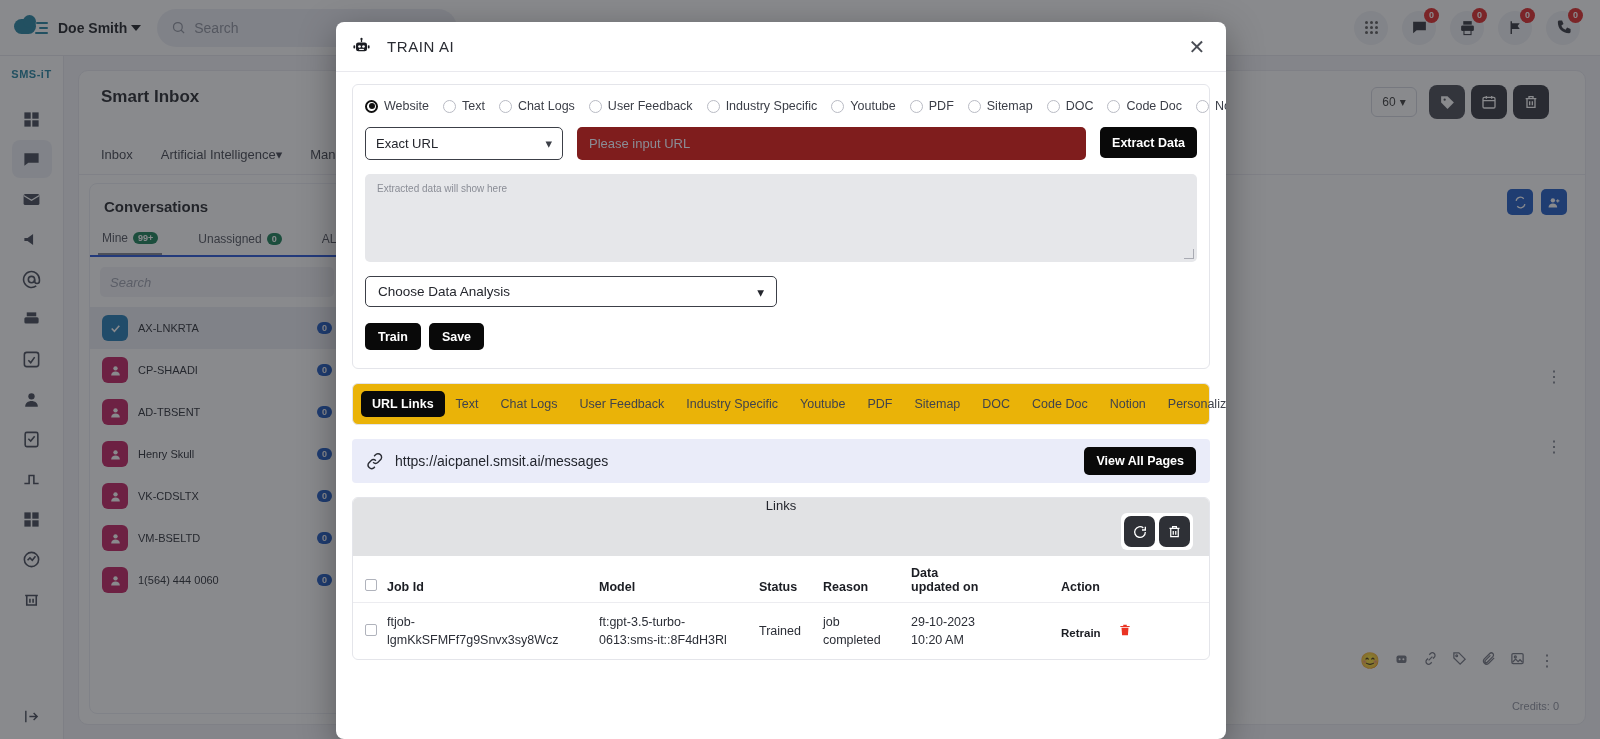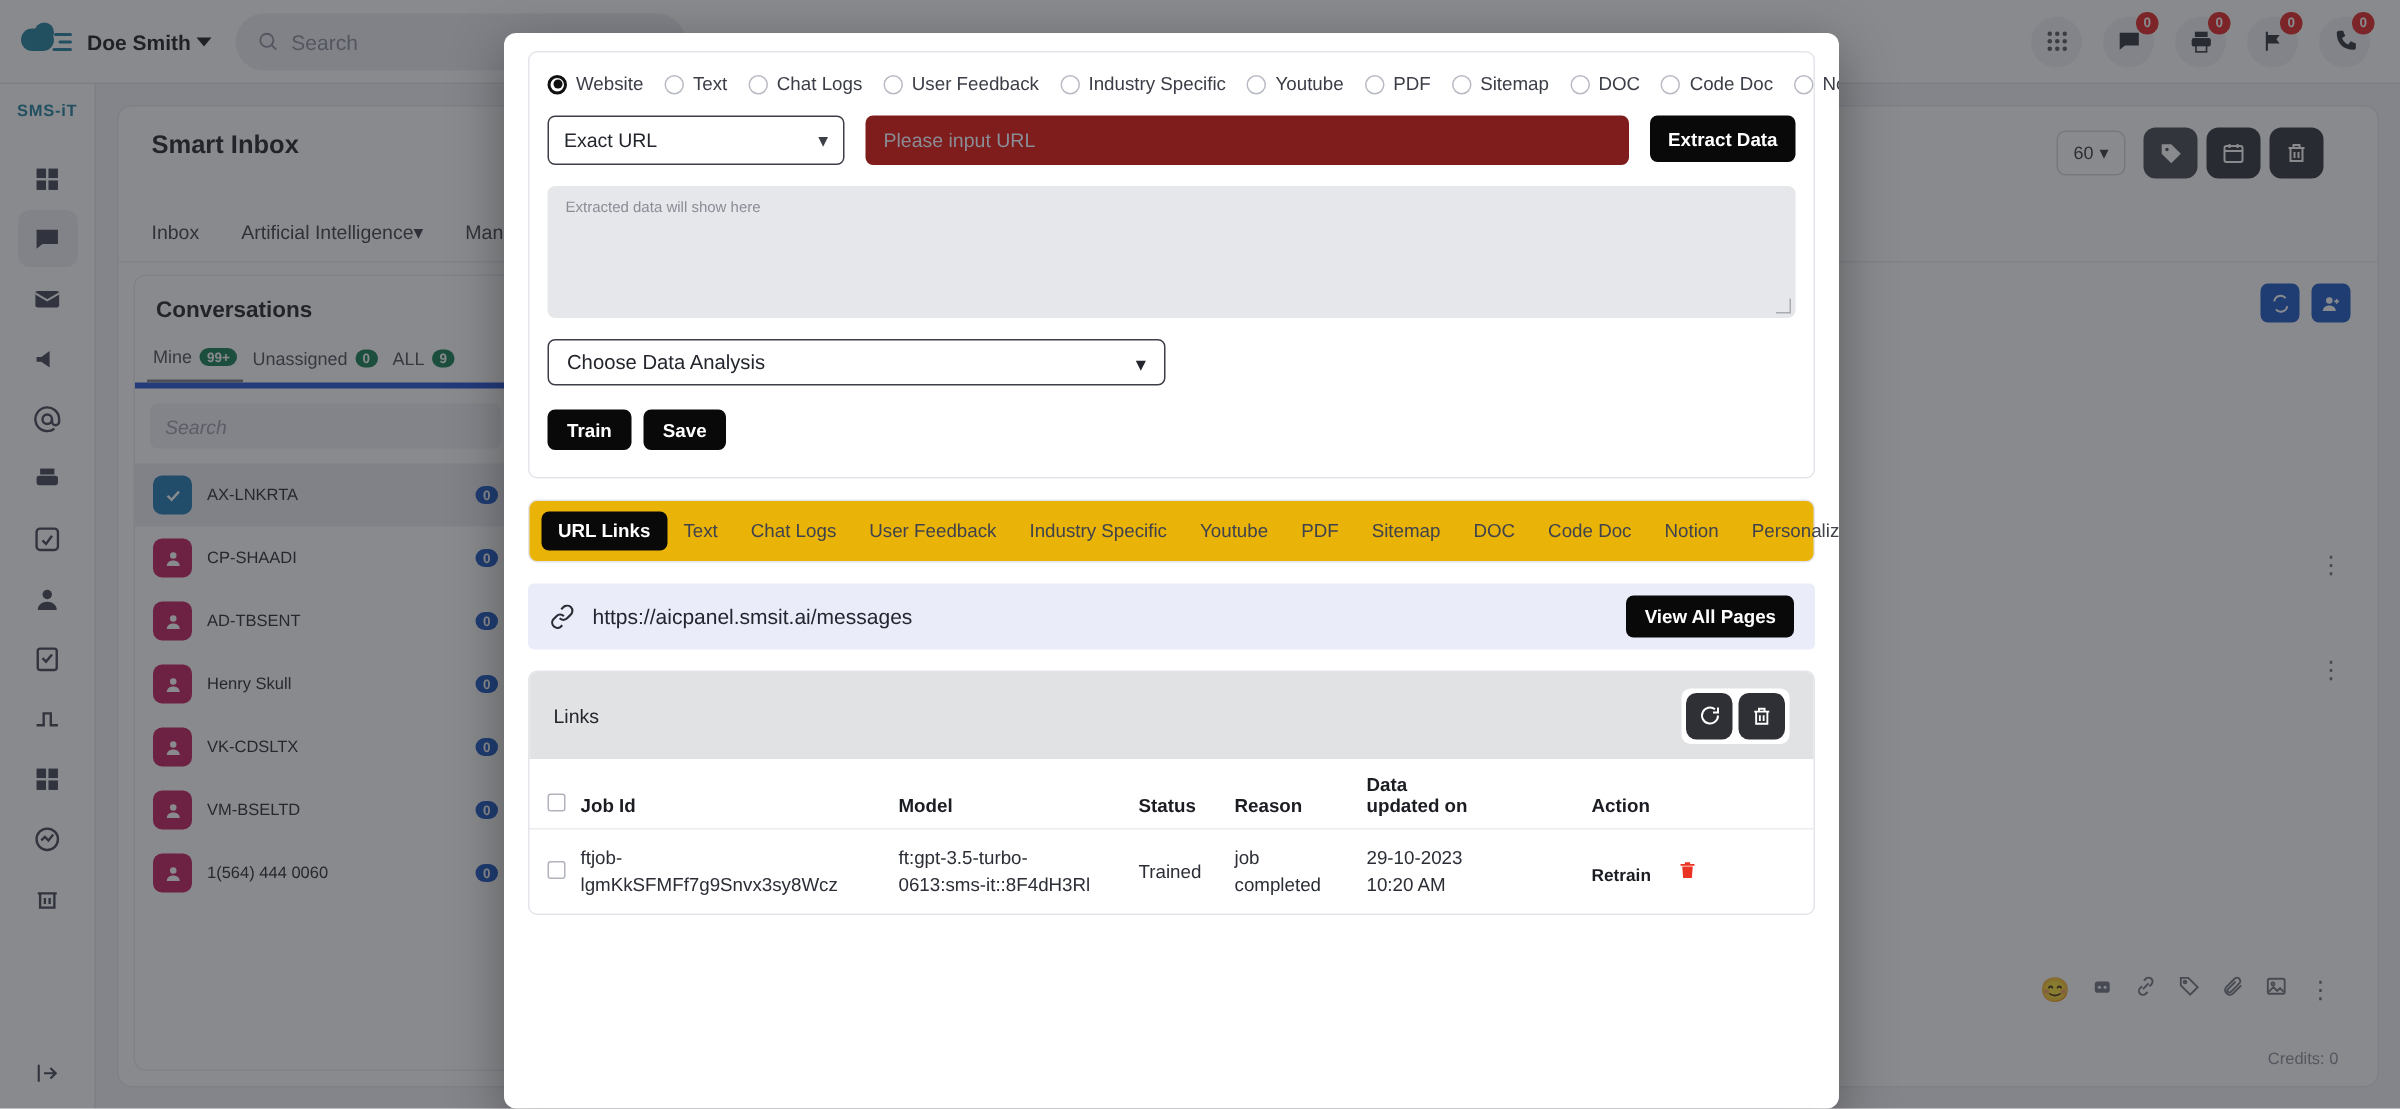--- a/index.html
+++ b/index.html
@@ -54,21 +54,21 @@
   .smart-title { font-size: 17px; font-weight: bold; color: #1b1d23; padding: 16px 0 0 22px; }
   .pill-sel { position: absolute; right: 168px; top: 16px; width: 46px; height: 30px; border: 1px solid #d5d7e0; border-radius: 6px; font-size: 12px; display: flex; align-items: center; justify-content: center; gap: 4px; color: #333; }
   .hdr-btn { position: absolute; top: 14px; width: 36px; height: 34px; border-radius: 8px; background: #2b2d35; display: flex; align-items: center; justify-content: center; color: #fff; }
   .tagb { right: 120px; background: #41434d; }
   .calb { right: 78px; }
   .delb { right: 36px; }
 
   .navtabs { position: absolute; top: 64px; left: 0; right: 0; height: 40px; border-bottom: 1px solid #ececf2; display: flex; align-items: center; padding-left: 22px; gap: 28px; font-size: 13px; color: #3a3d47; }
   .conv-panel { position: absolute; top: 112px; left: 10px; width: 256px; bottom: 10px; background: #fff; border: 1px solid #eceef3; border-radius: 8px; }
   .conv-title { font-size: 15px; font-weight: bold; color: #1b1d23; padding: 14px 0 10px 14px; }
-  .conv-tabs { display: flex; font-size: 12px; color: #4a4d57; border-bottom: 4px solid #1d4ed8; padding: 0 8px; gap: 2px; }
+  .conv-tabs { display: flex; font-size: 12px; color: #4a4d57; border-bottom: 2px solid #1d4ed8; padding: 0 8px; gap: 32px; }
   .conv-tab { padding: 6px 4px 8px; display: flex; align-items: center; gap: 5px; }
   .conv-tab.active { border-bottom: 2px solid #7b7f8c; }
   .badge-g { background: #0f7a4f; color: #fff; font-size: 9px; font-weight: bold; border-radius: 8px; padding: 1px 5px; }
   .conv-search { margin: 10px; height: 30px; background: #f1f2f6; border-radius: 5px; display: flex; align-items: center; padding: 0 10px; color: #9a9dab; font-style: italic; font-size: 13px; }
   .conv-item { display: flex; align-items: center; gap: 10px; padding: 8px 12px; }
   .conv-item.sel { background: #eceef4; }
   .avatar-sq { width: 26px; height: 26px; border-radius: 6px; background: #c2185b; display: flex; align-items: center; justify-content: center; color: #fff; flex: 0 0 auto; }
   .avatar-sq.check { background: #1976b2; }
   .conv-name { font-size: 11px; color: #23262e; flex: 1; }
   .badge-b { background: #1554c4; color: #fff; font-size: 9px; font-weight: bold; border-radius: 8px; padding: 1px 5px; }
@@ -119,21 +119,21 @@
   .tabs-card { margin-top: 14px; background: #eab308; border: 1px solid #e4e5ea; border-radius: 6px; height: 42px; display: flex; align-items: center; padding: 0 8px; gap: 0; }
   .tab-it { font-size: 12.5px; color: #40434c; padding: 0 11px; height: 26px; display: flex; align-items: center; white-space: nowrap; }
   .tab-it.active { background: #090909; color: #fff; border-radius: 5px; font-weight: bold; }
 
   .urlbar { margin-top: 14px; background: #eaecf9; border-radius: 4px; height: 44px; display: flex; align-items: center; padding: 0 14px; }
   .urlbar .lnk { color: #2b2d35; margin-right: 12px; display: flex; }
   .urlbar .txt { font-size: 14px; color: #23262e; }
   .btn-viewall { margin-left: auto; height: 28px; padding: 0 12px; }
 
   .links-card { margin-top: 14px; border: 1px solid #e4e5ea; border-radius: 6px; }
-  .links-head { background: #e1e2e4; height: 58px; display: flex; align-items: center; padding: 0 16px; border-radius: 5px 5px 0 0; }
+  .links-head { background: #e1e2e4; height: 58px; display: flex; align-items: center; padding: 0 16px; border-radius: 5px 5px 0 0; flex-direction: column; }
   .links-title { font-size: 13px; color: #24262d; }
   .links-actions { margin-left: auto; background: #fff; border-radius: 6px; padding: 3px; display: flex; gap: 4px; }
   .act-btn { width: 31px; height: 31px; border-radius: 7px; background: #2e3036; display: flex; align-items: center; justify-content: center; color: #fff; }
 
   table.links { width: 100%; border-collapse: collapse; }
   table.links th {
     font-size: 12.5px; color: #1b1d23; font-weight: bold; text-align: left;
     padding: 10px 4px 8px; vertical-align: bottom;
   }
   table.links td { font-size: 12.5px; color: #2b2e36; padding: 10px 4px; vertical-align: middle; }
@@ -462,20 +462,36 @@
         <span>0</span>
       </div>
     </div>
   </div>
 </div>
 
 <div id="overlay"></div>
 
 <div class="modal">
 
+  <div class="modal-head">
+    <span class="robot-ic">
+      <svg width="19" height="19" viewBox="0 0 24 24" fill="currentColor">
+        <rect x="5" y="7" width="14" height="11" rx="3"></rect>
+        <circle cx="9.5" cy="12" r="1.7" fill="#fff"></circle>
+          <circle cx="14.5" cy="12" r="1.7" fill="#fff"></circle>
+        <rect x="9" y="15" width="6" height="1.4" fill="#fff"></rect>
+        <rect x="11.2" y="2.5" width="1.6" height="4"></rect>
+          <circle cx="12" cy="2.4" r="1.4"></circle>
+        <rect x="1.8" y="10.5" width="2.2" height="4" rx="1"></rect>
+          <rect x="20" y="10.5" width="2.2" height="4" rx="1"></rect>
+      </svg>
+    </span>
+    <div class="modal-title">TRAIN AI</div>
+    <div class="close-x">✕</div>
+  </div>
 
   <div class="modal-body">
 
     <div class="card1">
 
       <div class="radio-row">
         <label class="radio-item">
             <span class="rdo on">
               <i></i>
             </span>

